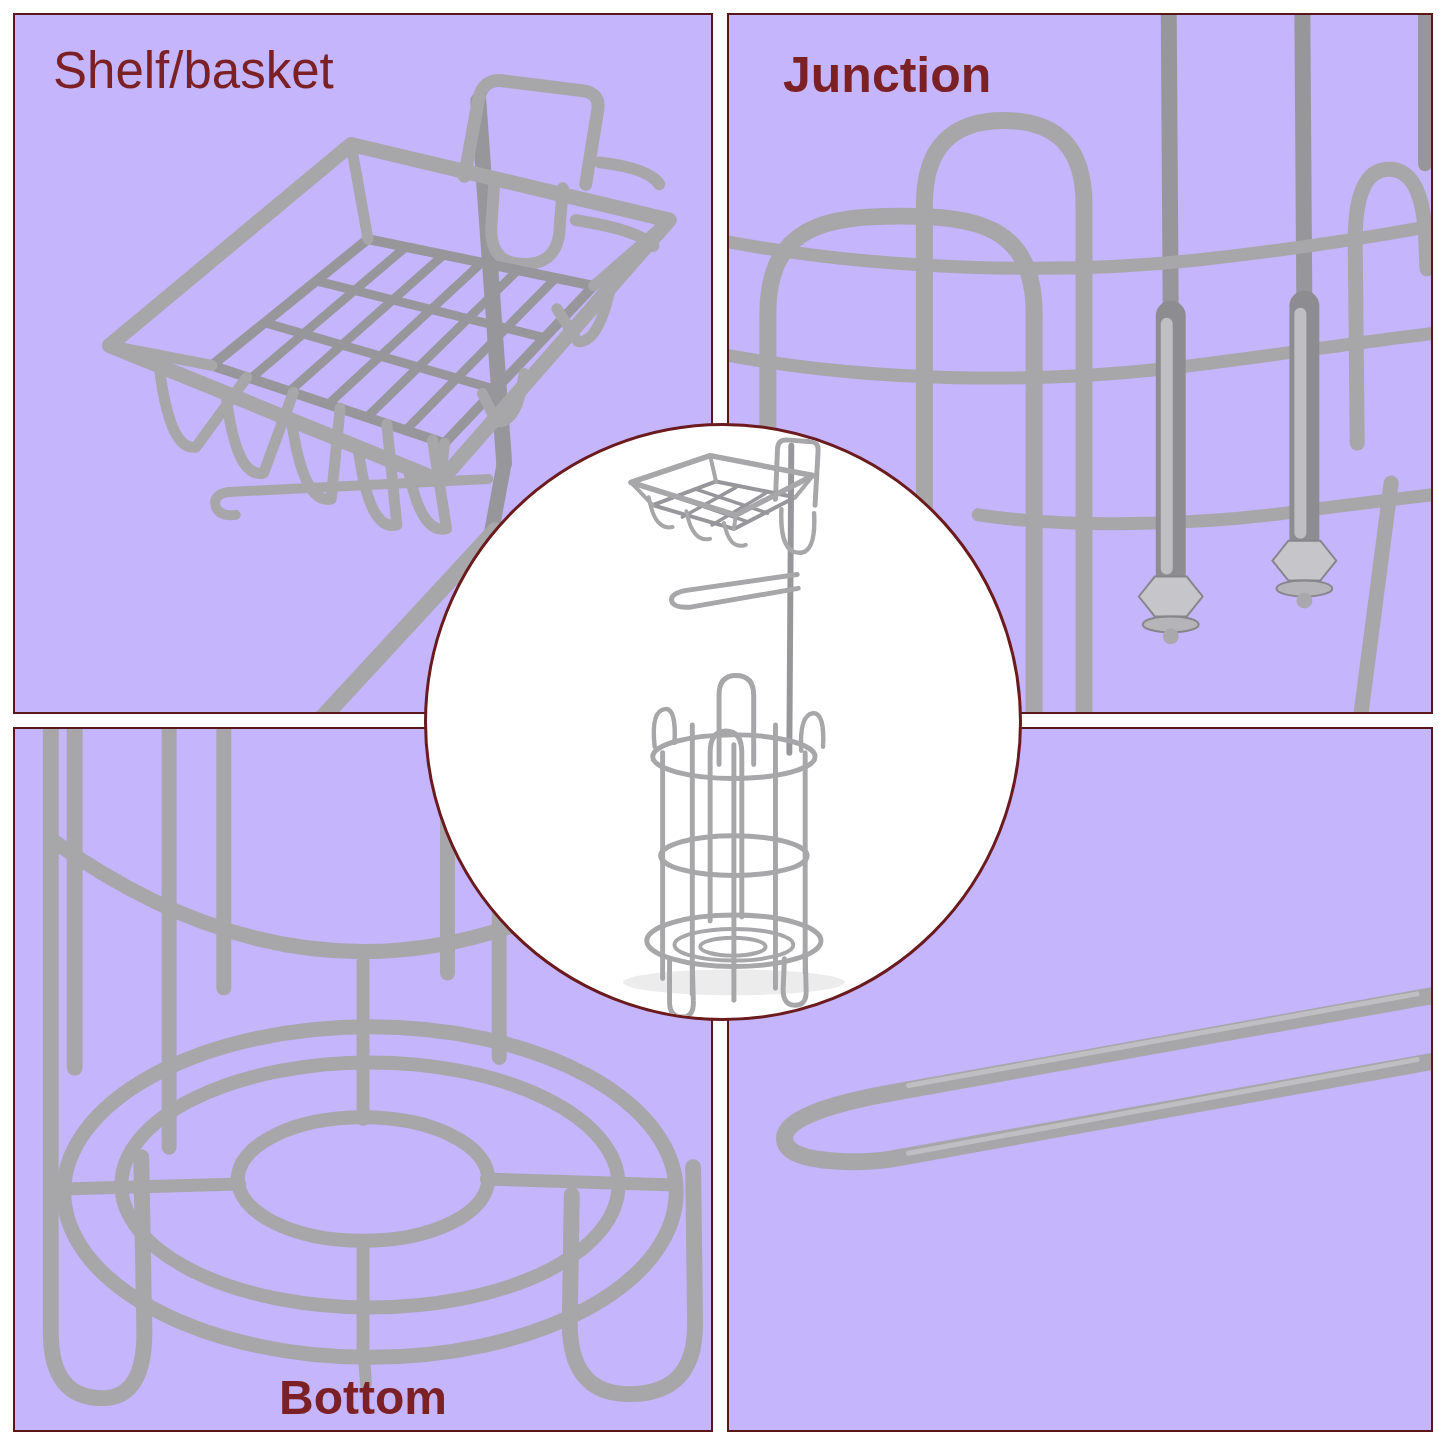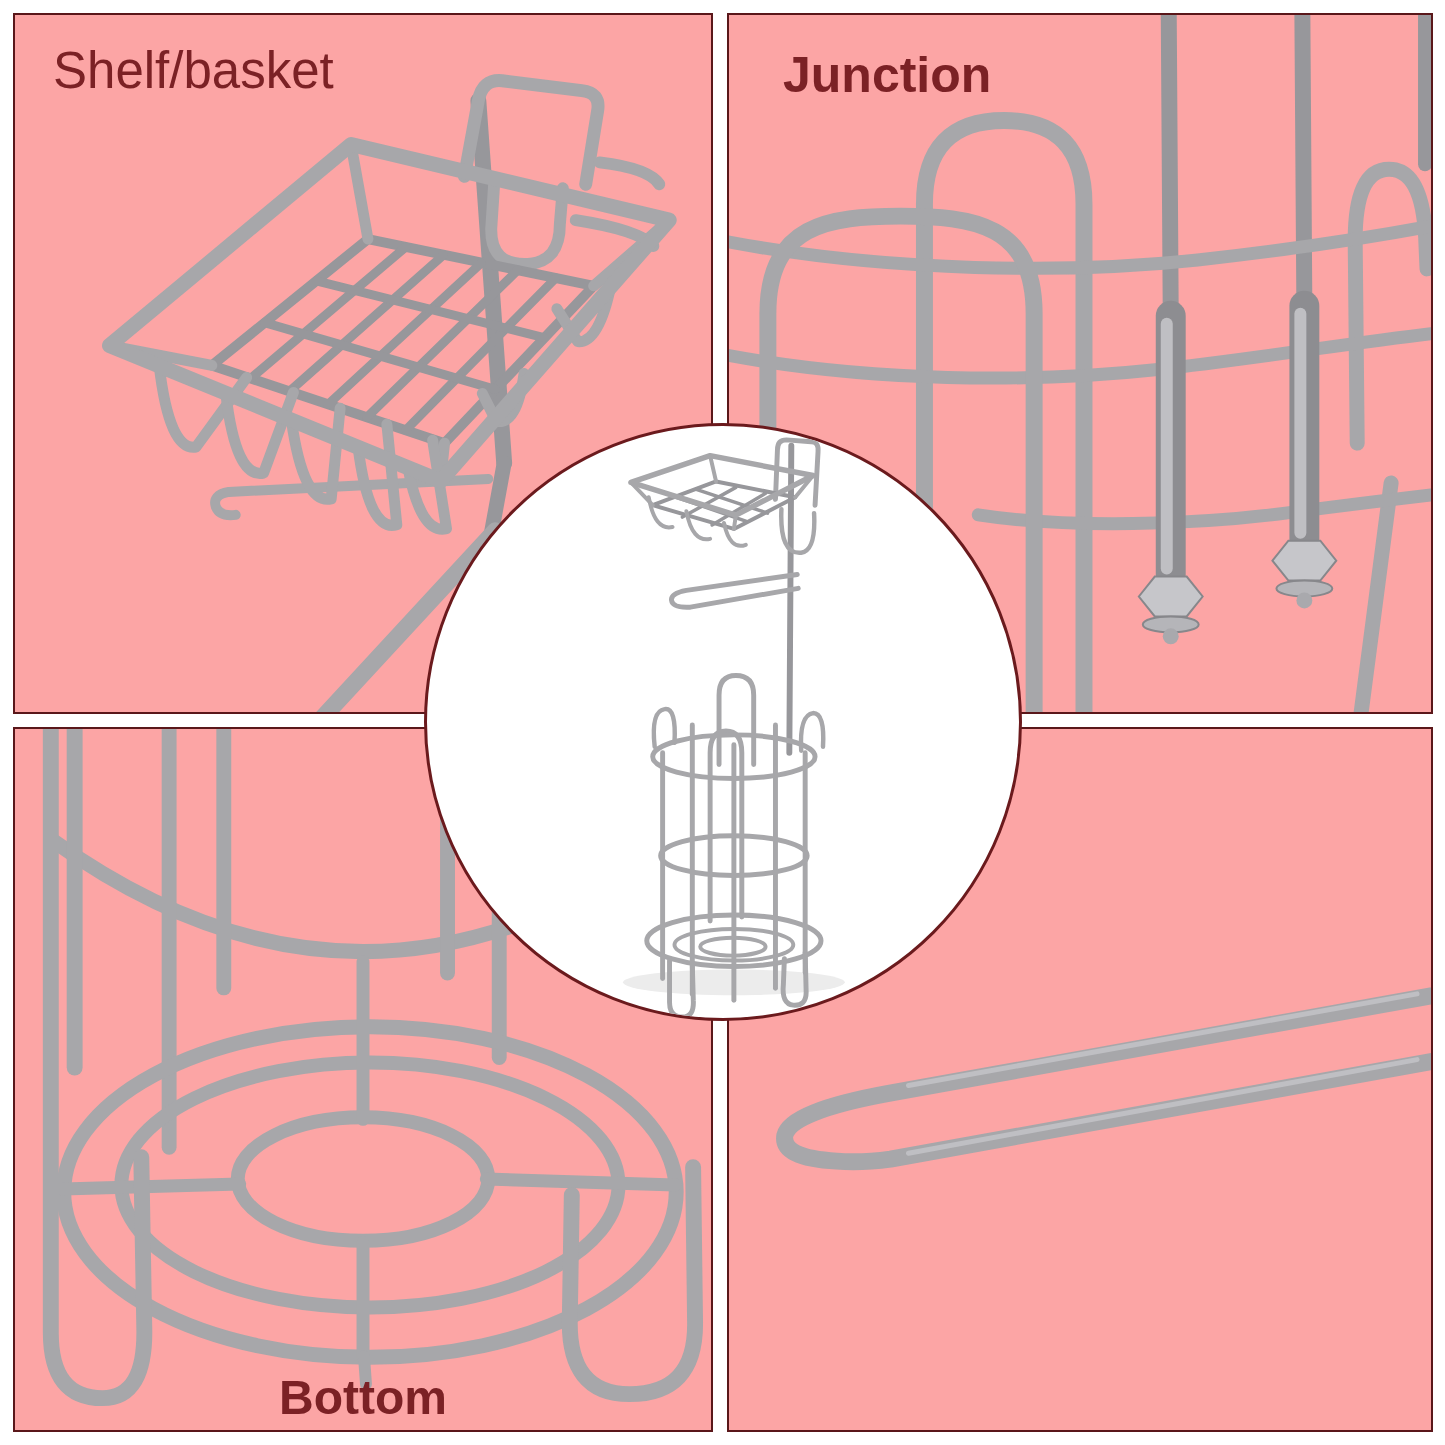--- a/index.html
+++ b/index.html
@@ -10,21 +10,21 @@
     --wire-deep:#8d8d91;
     --nut-fill:#c6c6ca;
     --nut-edge:#87878b;
   }
   html,body{margin:0;padding:0;background:#ffffff;}
   .canvas{
     position:relative;width:1445px;height:1445px;background:#ffffff;
     font-family:"Liberation Sans",sans-serif;overflow:hidden;
   }
   .panel{
-    position:absolute;background:#fca5a5;border:2px solid var(--maroon-border);
+    position:absolute;background:#c4b5fd;border:2px solid var(--maroon-border);
     box-sizing:border-box;overflow:hidden;
   }
   .panel svg{position:absolute;left:0;top:0;width:100%;height:100%;}
   .panel-label{
     position:absolute;color:var(--maroon-text);line-height:1.1;white-space:nowrap;
   }
   #panel-tl{left:13px;top:13px;width:700px;height:701px;}
   #panel-tr{left:727px;top:13px;width:706px;height:701px;}
   #panel-bl{left:13px;top:727px;width:700px;height:705px;}
   #panel-br{left:727px;top:727px;width:706px;height:705px;}

